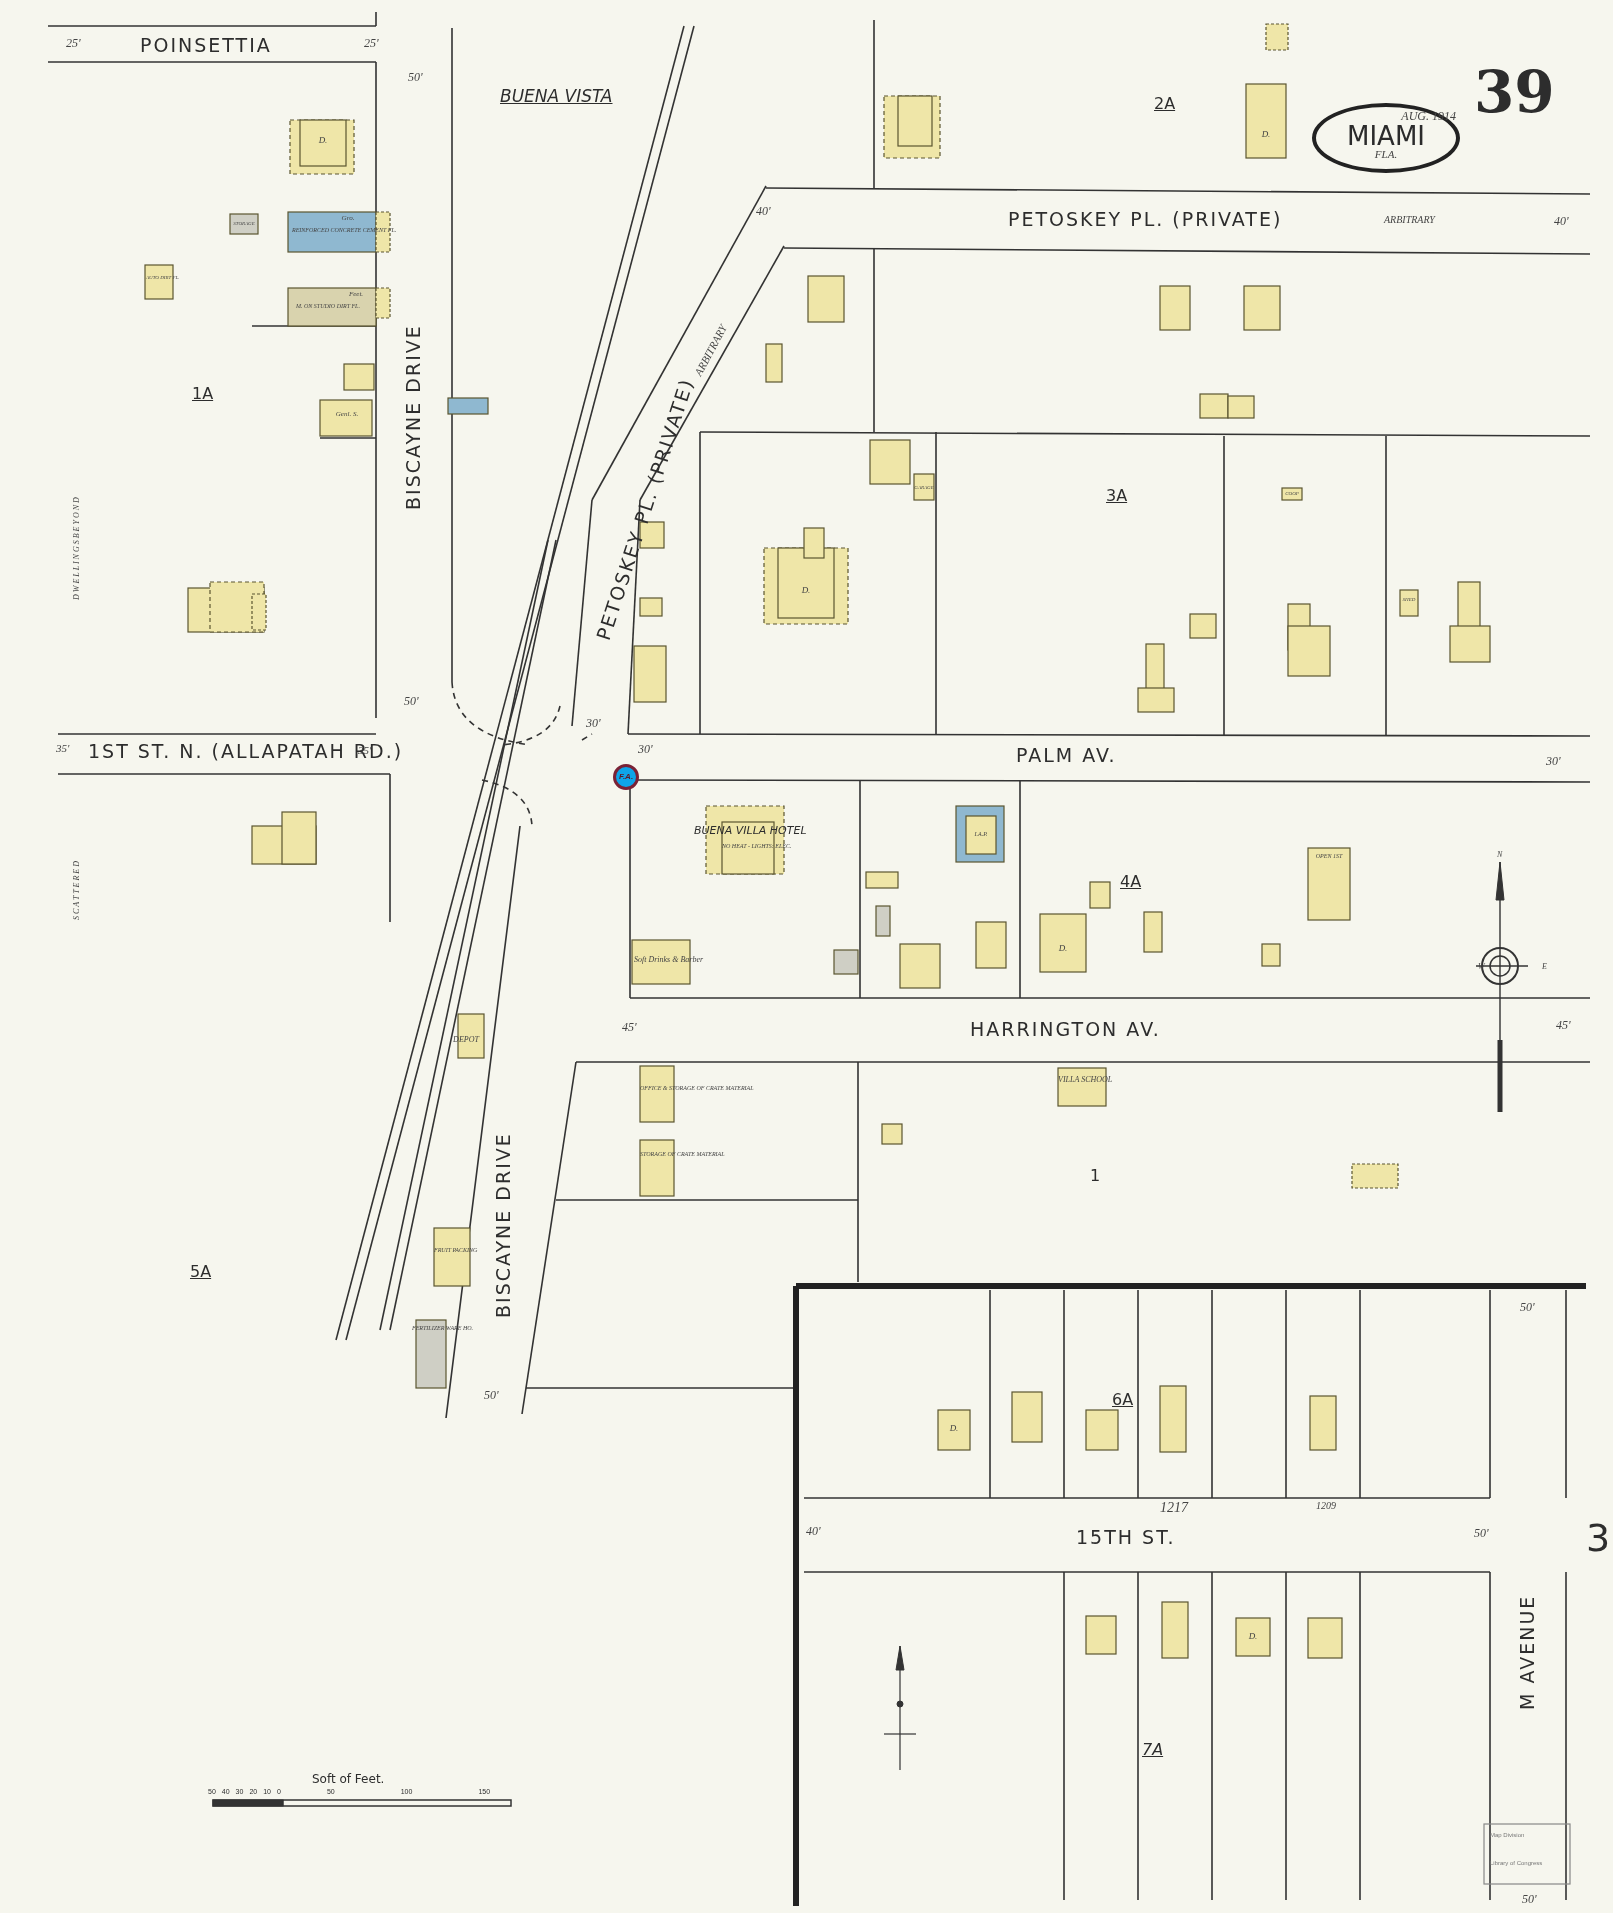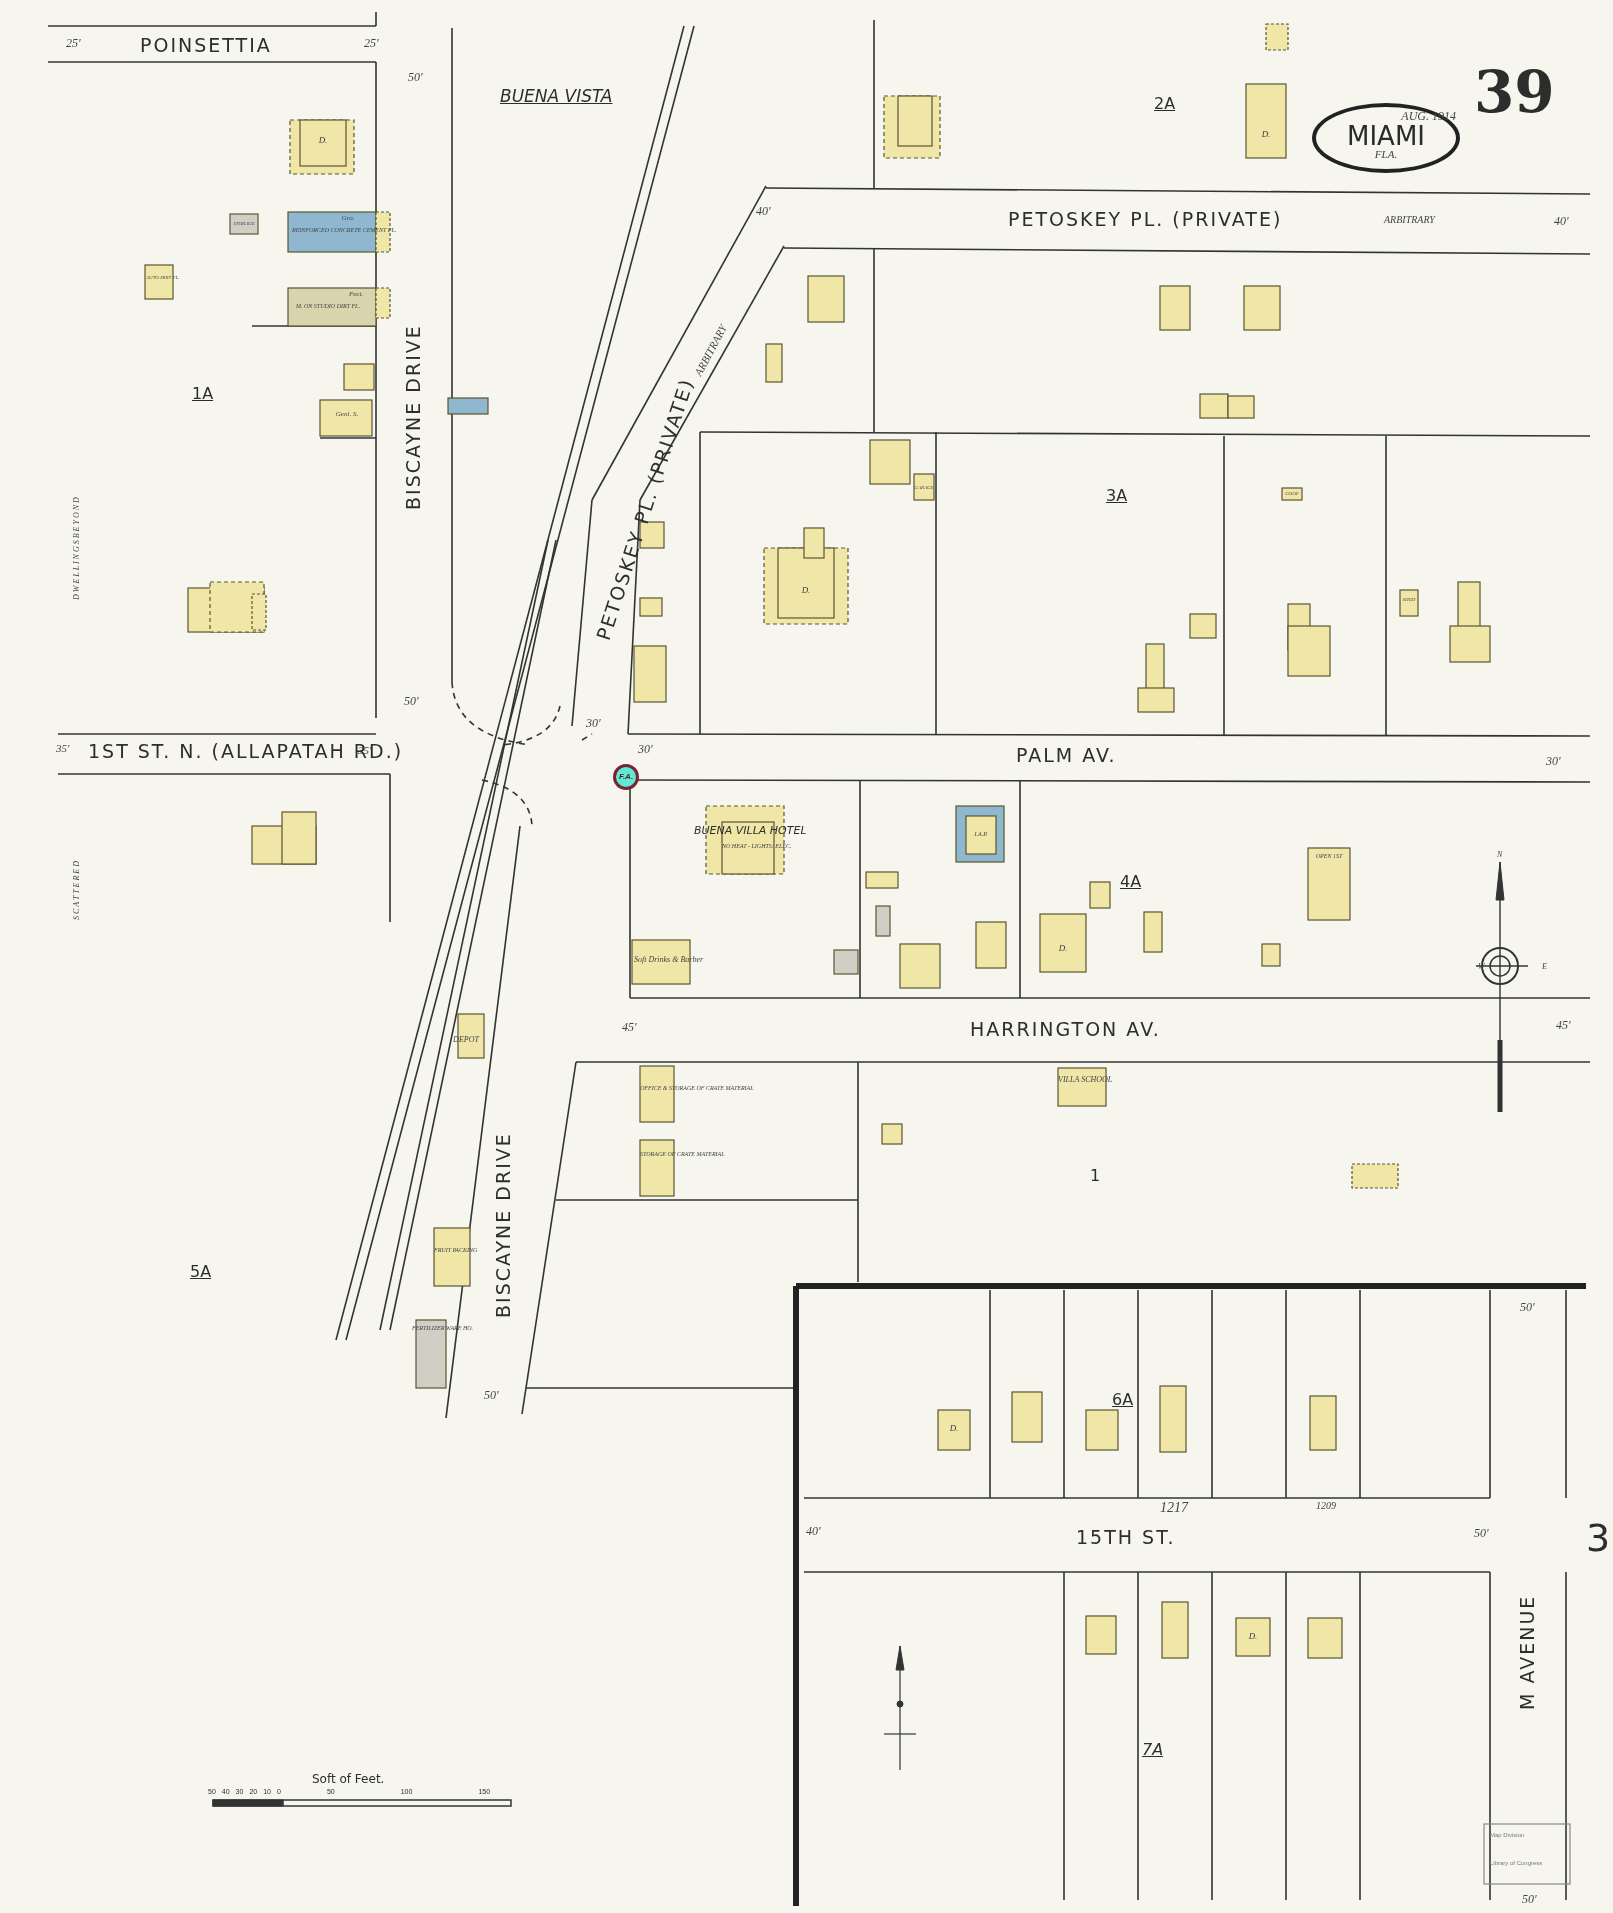--- a/index.html
+++ b/index.html
@@ -6,21 +6,21 @@
   #map{position:relative;width:1613px;height:1913px;background:#f6f6ee;overflow:hidden;font-family:"Liberation Sans",sans-serif;color:#2b2b2b;}
   svg{position:absolute;left:0;top:0;}
   .lbl{position:absolute;white-space:nowrap;color:#2d2d2d;}
   .street{font-family:"DejaVu Sans",sans-serif;font-size:19px;letter-spacing:2px;}
   .vstreet{font-family:"DejaVu Sans",sans-serif;font-size:19px;letter-spacing:2px;transform-origin:left top;}
   .block{font-family:"DejaVu Sans",sans-serif;font-size:16px;text-decoration:underline;}
   .small{font-family:"Liberation Serif",serif;font-style:italic;font-size:10px;color:#444;}
   .tiny{font-family:"Liberation Serif",serif;font-style:italic;font-size:7px;color:#444;line-height:8px;text-align:center;}
   .title-oval{position:absolute;left:1312px;top:103px;width:140px;height:62px;border:4px solid #222;border-radius:50%;text-align:center;}
   .pagenum{font-family:"DejaVu Serif",serif;font-weight:bold;font-size:58px;}
-  .fa{position:absolute;left:613px;top:764px;width:20px;height:20px;border-radius:50%;background:#5eead4;border:3px solid #7a2236;font-size:8px;line-height:20px;text-align:center;color:#5a1a28;font-weight:bold;font-style:italic;}
+  .fa{position:absolute;left:613px;top:764px;width:20px;height:20px;border-radius:50%;background:#0ea5e9;border:3px solid #7a2236;font-size:8px;line-height:20px;text-align:center;color:#5a1a28;font-weight:bold;font-style:italic;}
 </style>
 </head>
 <body>
 
 <div id="map">
 <svg width="1613" height="1913" viewBox="0 0 1613 1913">
   <g stroke="#333" stroke-width="1.6" fill="none">
 
     <line x1="48" y1="26" x2="376" y2="26"></line>
     <line x1="376" y1="12" x2="376" y2="26"></line>

